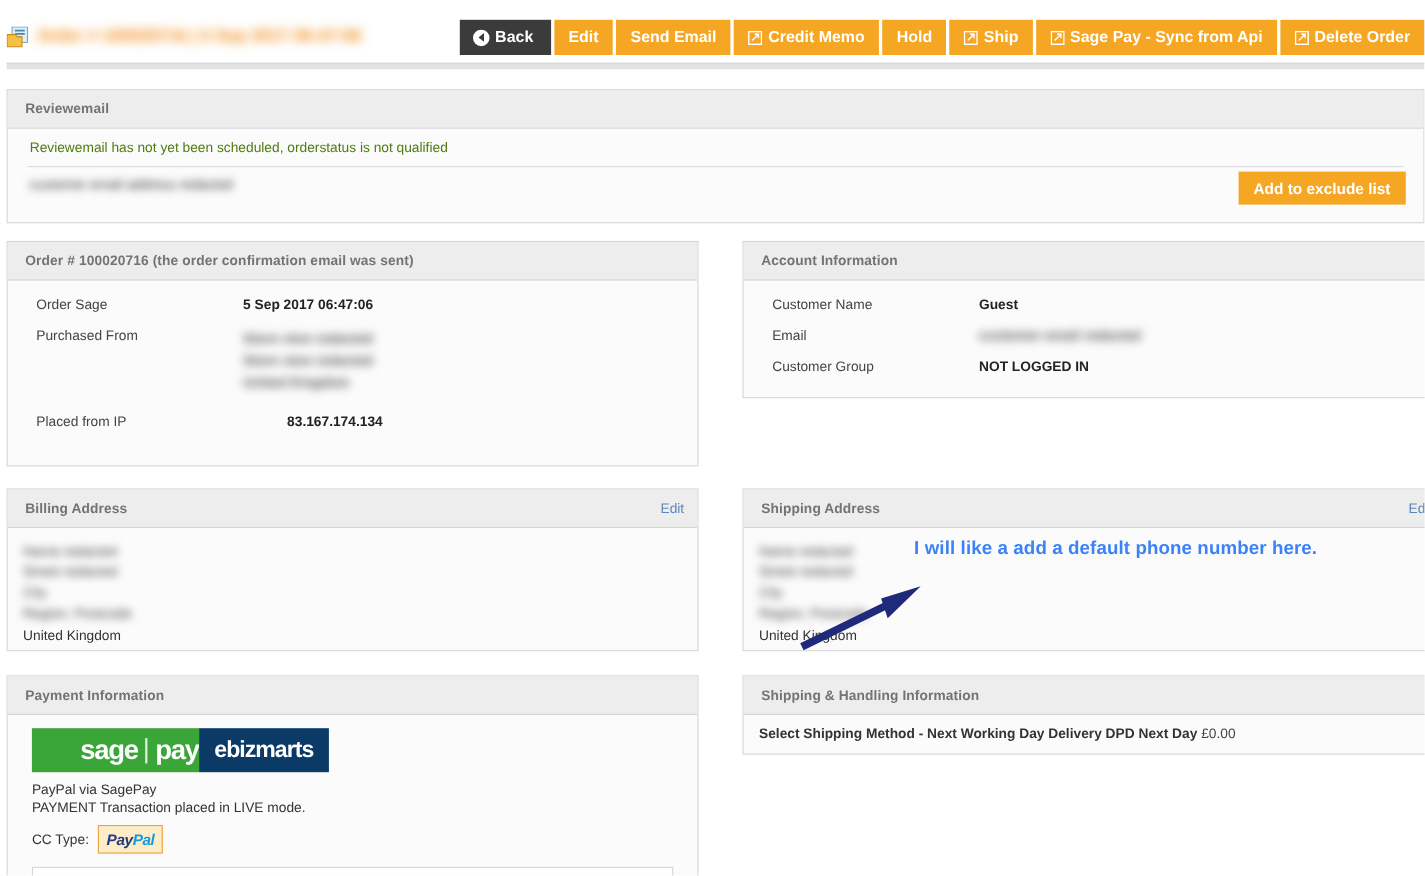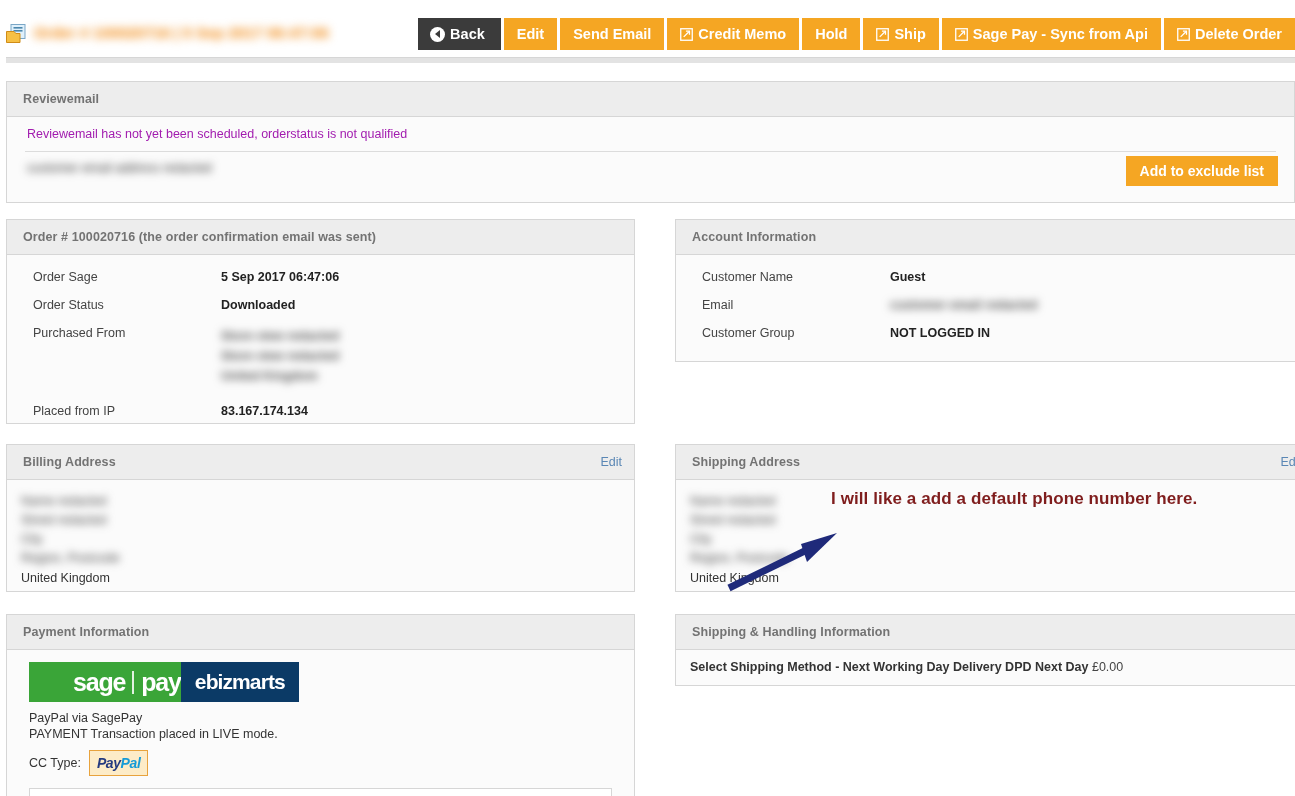--- a/index.html
+++ b/index.html
@@ -77,21 +77,21 @@
   .panel-head h3 {
     margin: 0; font-size: 12.5px; font-weight: bold; color: #737373; letter-spacing: .1px;
   }
   .panel-head .edit-link {
     font-size: 12.5px; color: #5a87b5; text-decoration: none; cursor: pointer;
   }
   .panel-body { padding: 12px 16px; font-size: 12.5px; color: #333; }
 
   
   #panel-review { left: 6px; top: 81px; width: 1289px; height: 122px; }
-  .review-msg { font-size: 12.5px; color: #a21caf; padding: 10px 4px 10px 4px; }
+  .review-msg { font-size: 12.5px; color: #4d7c0f; padding: 10px 4px 10px 4px; }
   .review-sep { border-top: 1px solid #dcdcdc; margin: 0 2px; }
   .review-row { position: relative; height: 42px; }
   .blur-email {
     position: absolute; left: 4px; top: 9px;
     font-size: 12.5px; color: #333; filter: blur(4px); white-space: nowrap;
   }
   .btn-exclude {
     position: absolute; right: 0; top: 4px;
     background: #f5a623; color: #fff; border: 0;
     font-family: "Liberation Sans", sans-serif;
@@ -145,21 +145,21 @@
   .pay-table {
     margin: 12px 6px 0 6px; height: 26px;
     border: 1px solid #d6d6d6; background: #fff;
   }
   .ship-method { font-size: 12.5px; font-weight: bold; color: #333; padding: 10px 0 0 14px; }
   .ship-method .amt { font-weight: normal; color: #444; }
 
   
   .anno-text {
     position: absolute; left: 831px; top: 488px; width: 420px;
-    font-size: 17px; font-weight: bold; color: #7f1d1d;
+    font-size: 17px; font-weight: bold; color: #3b82f6;
     line-height: 21px; letter-spacing: .1px;
   }
   .anno-arrow { position: absolute; left: 715px; top: 520px; width: 140px; height: 80px; }
 </style>
 </head>
 <body>
 
 <div id="page">
 
   <div class="topbar">
@@ -253,32 +253,28 @@
   <section class="panel" id="panel-order">
     <div class="panel-head">
       <h3>Order # 100020716 (the order confirmation email was sent)</h3>
     </div>
     <div class="panel-body" style="padding:8px 16px;">
       <div class="kv">
         <div class="k">Order Sage</div>
         <div class="v">5 Sep 2017 06:47:06</div>
       </div>
       <div class="kv">
-        <div class="k">Order Status</div>
-        <div class="v">Downloaded</div>
-      </div>
-      <div class="kv">
         <div class="k">Purchased From</div>
         <div class="v blur">
           <div>Store view redacted</div>
           <div>Store view redacted</div>
           <div>United Kingdom</div>
         </div>
       </div>
-      <div class="kv" style="margin-top:4px;">
+      <div class="kv" style="margin-top:4px;gap:40px;">
         <div class="k">Placed from IP</div>
         <div class="v">83.167.174.134</div>
       </div>
     </div>
   </section>
 
   <section class="panel" id="panel-account">
     <div class="panel-head">
       <h3>Account Information</h3>
     </div>

